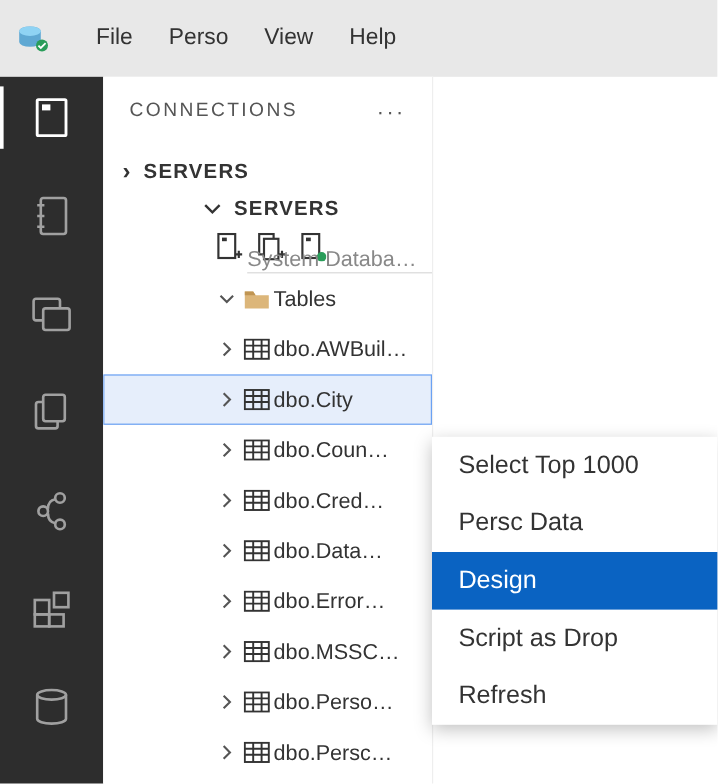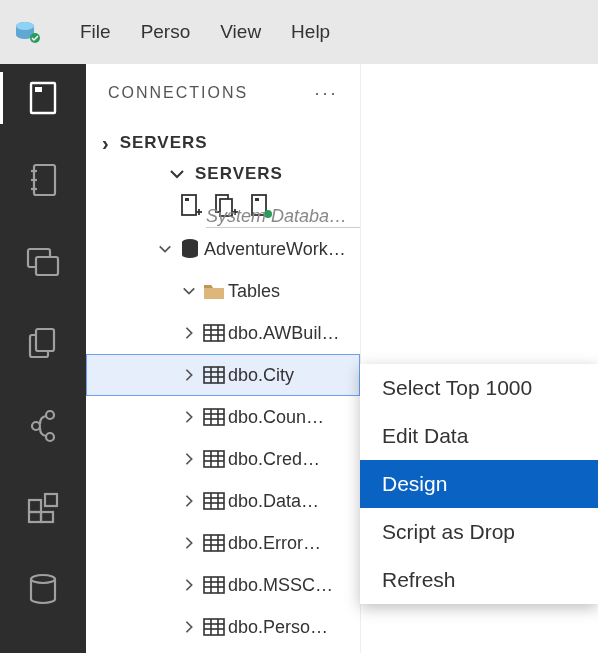--- a/index.html
+++ b/index.html
@@ -138,21 +138,20 @@
   .tree-row .label {
     overflow: hidden;
     text-overflow: ellipsis;
     padding-right: 4px;
   }
   .tree-row.cutoff-top {
     border-top: 0;
     height: 22px;
     align-items: center;
     color: #888;
-    font-style: italic;
   }
   .tree-row.selected {
     background: #e6eefb;
     outline: 1px solid #6aa1f3;
     outline-offset: -1px;
   }
   .indent-2 { padding-left: 68px; }
   .indent-3 { padding-left: 92px; }
   .indent-4 { padding-left: 92px; }
   .context-menu {
@@ -294,34 +293,20 @@
             </svg>
         </span>
       </div>
     </div>
 
     <div class="tree" id="tree-container">
 
     <div class="tree-row cutoff-top indent-2">
           <span class="label" style="margin-left:52px;border-bottom:1px solid #ccc;">System Databas…</span>
         </div>
-        <div class="tree-row indent-2">
-          <span class="chev">
-            <svg width="14" height="14" viewBox="0 0 16 16">
-              <path d="M2 5 l6 6 l6 -6" fill="none" stroke="#555" stroke-width="2"></path>
-            </svg>
-          </span>
-          <span class="icon-slot">
-            <svg width="20" height="22" viewBox="0 0 20 22">
-              <ellipse cx="10" cy="4" rx="8" ry="3" fill="#333"></ellipse>
-              <path d="M2 4 v13 a8 3 0 0 0 16 0 V4" fill="#333"></path>
-            </svg>
-          </span>
-          <span class="label">AdventureWork…</span>
-        </div>
         <div class="tree-row indent-3">
           <span class="chev">
             <svg width="14" height="14" viewBox="0 0 16 16">
               <path d="M2 5 l6 6 l6 -6" fill="none" stroke="#555" stroke-width="2"></path>
             </svg>
           </span>
           <span class="icon-slot">
             <svg width="22" height="18" viewBox="0 0 22 18">
               <path d="M1 3 h7 l2 3 h11 v11 H1 z" fill="#dcb67a"></path>
               <path d="M1 3 h7 l2 3 H1 z" fill="#c09553"></path>
@@ -481,17 +466,17 @@
             </svg>
           </span>
           <span class="label">dbo.Persc…</span>
         </div>
       </div>
   </div>
 </div>
 
 <div class="context-menu" id="context-menu">
     <div class="context-item">Select Top 1000</div>
-    <div class="context-item">Edit Data</div>
+    <div class="context-item">Persc Data</div>
     <div class="context-item highlight">Design</div>
     <div class="context-item">Script as Drop</div>
     <div class="context-item">Refresh</div>
   </div>
 
 </body></html>

